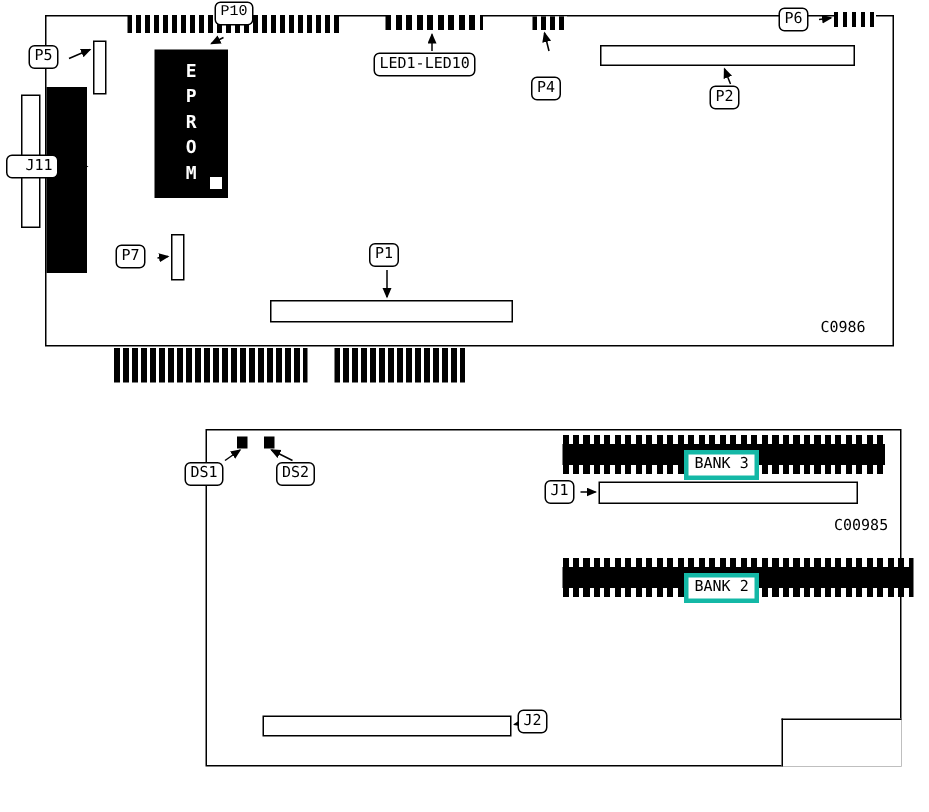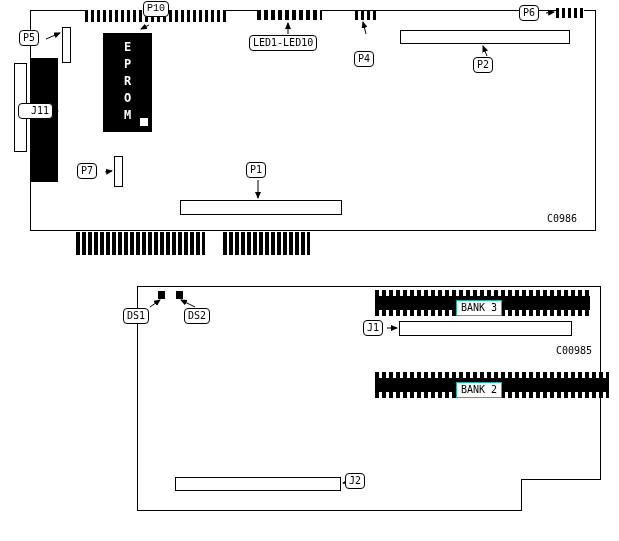--- a/index.html
+++ b/index.html
@@ -15,21 +15,21 @@
   .conn-white { position:absolute; border:1px solid #000; background:#fff; }
   .comb { position:absolute; background:repeating-linear-gradient(90deg,#000 0 3px,#fff 3px 6px); }
   .comb-wide { position:absolute; background:repeating-linear-gradient(90deg,#000 0 4px,#fff 4px 7px); }
   .fingers { position:absolute; background:repeating-linear-gradient(90deg,#000 0 4px,#fff 4px 6px); }
   .callout {
     position:absolute; border:1px solid #000; border-radius:4px; background:#fff;
     font-size:10px; line-height:14px; padding:0 3px; text-align:center;
     white-space:nowrap; z-index:7;
   }
   .bank-label {
-    position:absolute; border:1px solid #14b8a6; background:#fff;
+    position:absolute; border:3px solid #14b8a6; background:#fff;
     font-size:10px; line-height:14px; padding:0 4px; text-align:center;
     white-space:nowrap; z-index:3;
   }
   .code-text { position:absolute; font-size:10px; line-height:12px; z-index:2; }
   .socket { position:absolute; height:26px; }
   .socket .teeth { height:6px; background:repeating-linear-gradient(90deg,#000 0 4px,#fff 4px 7px); }
   .socket .bodybar { height:14px; background:#000; }
   .eprom {
     position:absolute; background:#000; display:flex; align-items:center; justify-content:center;
   }
@@ -79,21 +79,21 @@
   <div class="fingers" style="left:223px; top:232px; width:87px; height:23px;"></div>
 
   <div class="code-text" style="left:547px; top:213px;">C0986</div>
 
   <div class="callout" style="left:19px; top:30px;">P5</div>
   <div class="callout" style="left:143px; top:1px;font-family:Liberation Mono, monospace;">P10</div>
   <div class="callout" style="left:249px; top:35px;">LED1-LED10</div>
   <div class="callout" style="left:354px; top:35px;margin-top:16px;">P4</div>
   <div class="callout" style="left:519px; top:5px;">P6</div>
   <div class="callout" style="left:473px; top:57px;">P2</div>
-  <div class="callout" style="left:18px; top:103px;padding-left:12px;">J11</div>
+  <div class="callout" style="left:4px; top:103px;padding-left:12px;">J11</div>
   <div class="callout" style="left:77px; top:163px;">P7</div>
   <div class="callout" style="left:246px; top:162px;">P1</div>
 
   <div class="board" style="left:137px; top:286px; width:464px; height:225px;"></div>
 
   <div class="abs" style="left:521px; top:479px; width:80px; height:32px; background:#fff; border-left:1px solid #000; border-top:1px solid #000; z-index:1;"></div>
 
   <div class="blackrect" style="left:158px; top:291px; width:7px; height:8px;"></div>
   <div class="blackrect" style="left:176px; top:291px; width:7px; height:8px;"></div>
 

